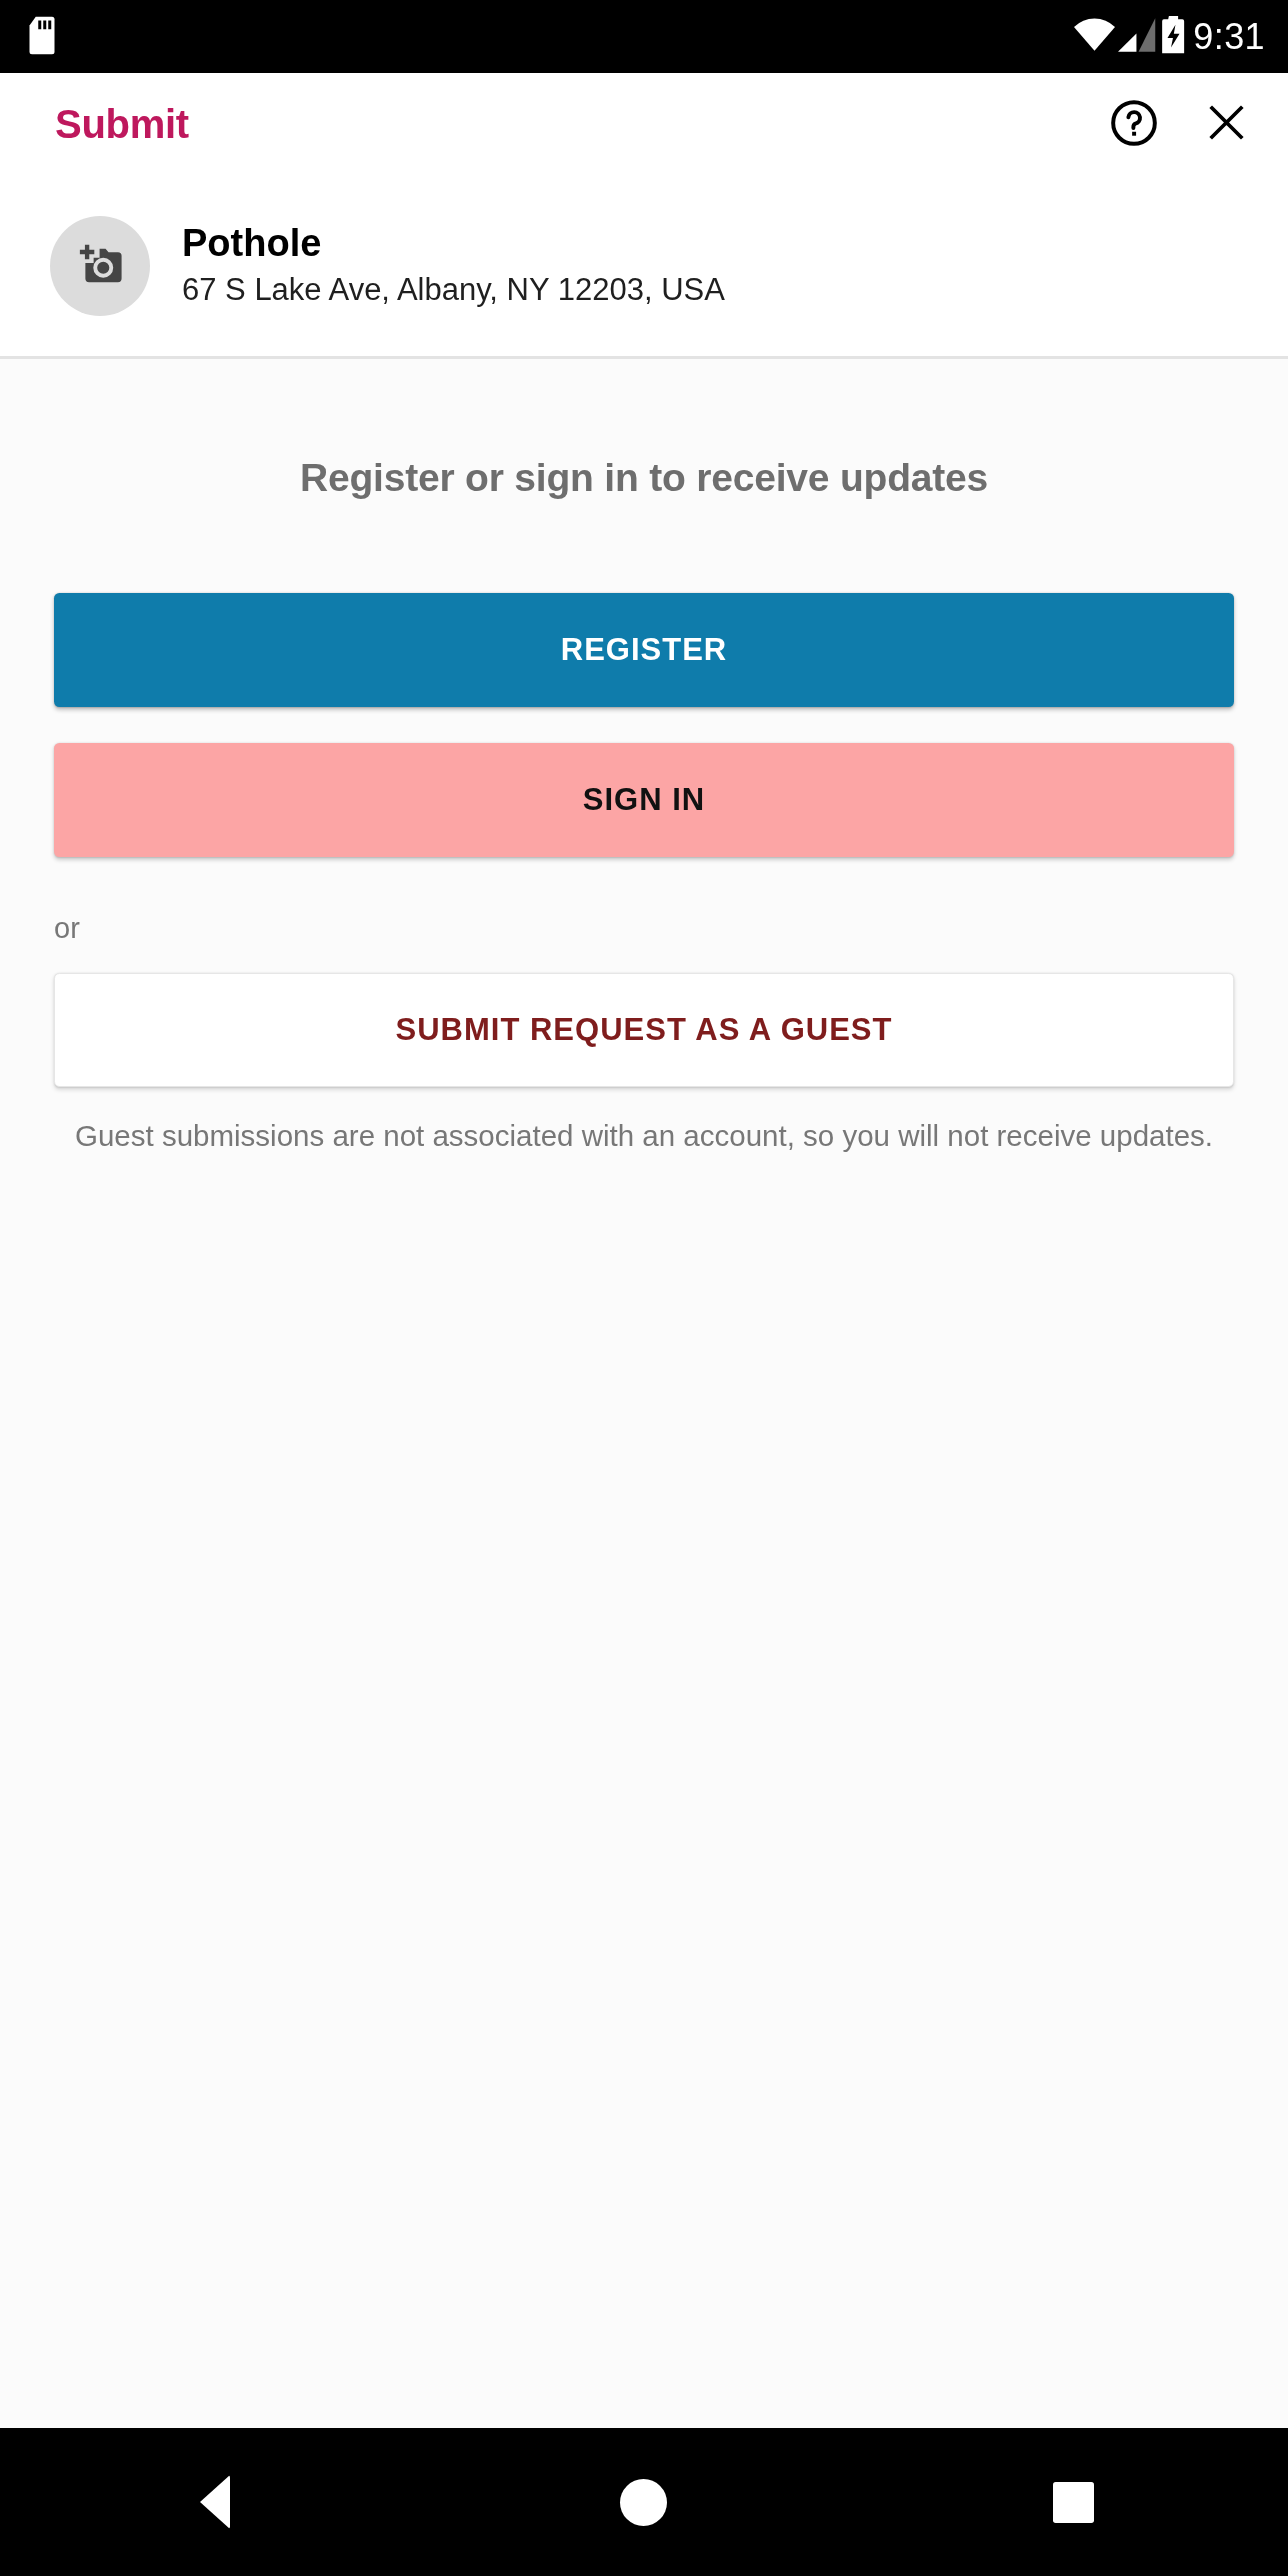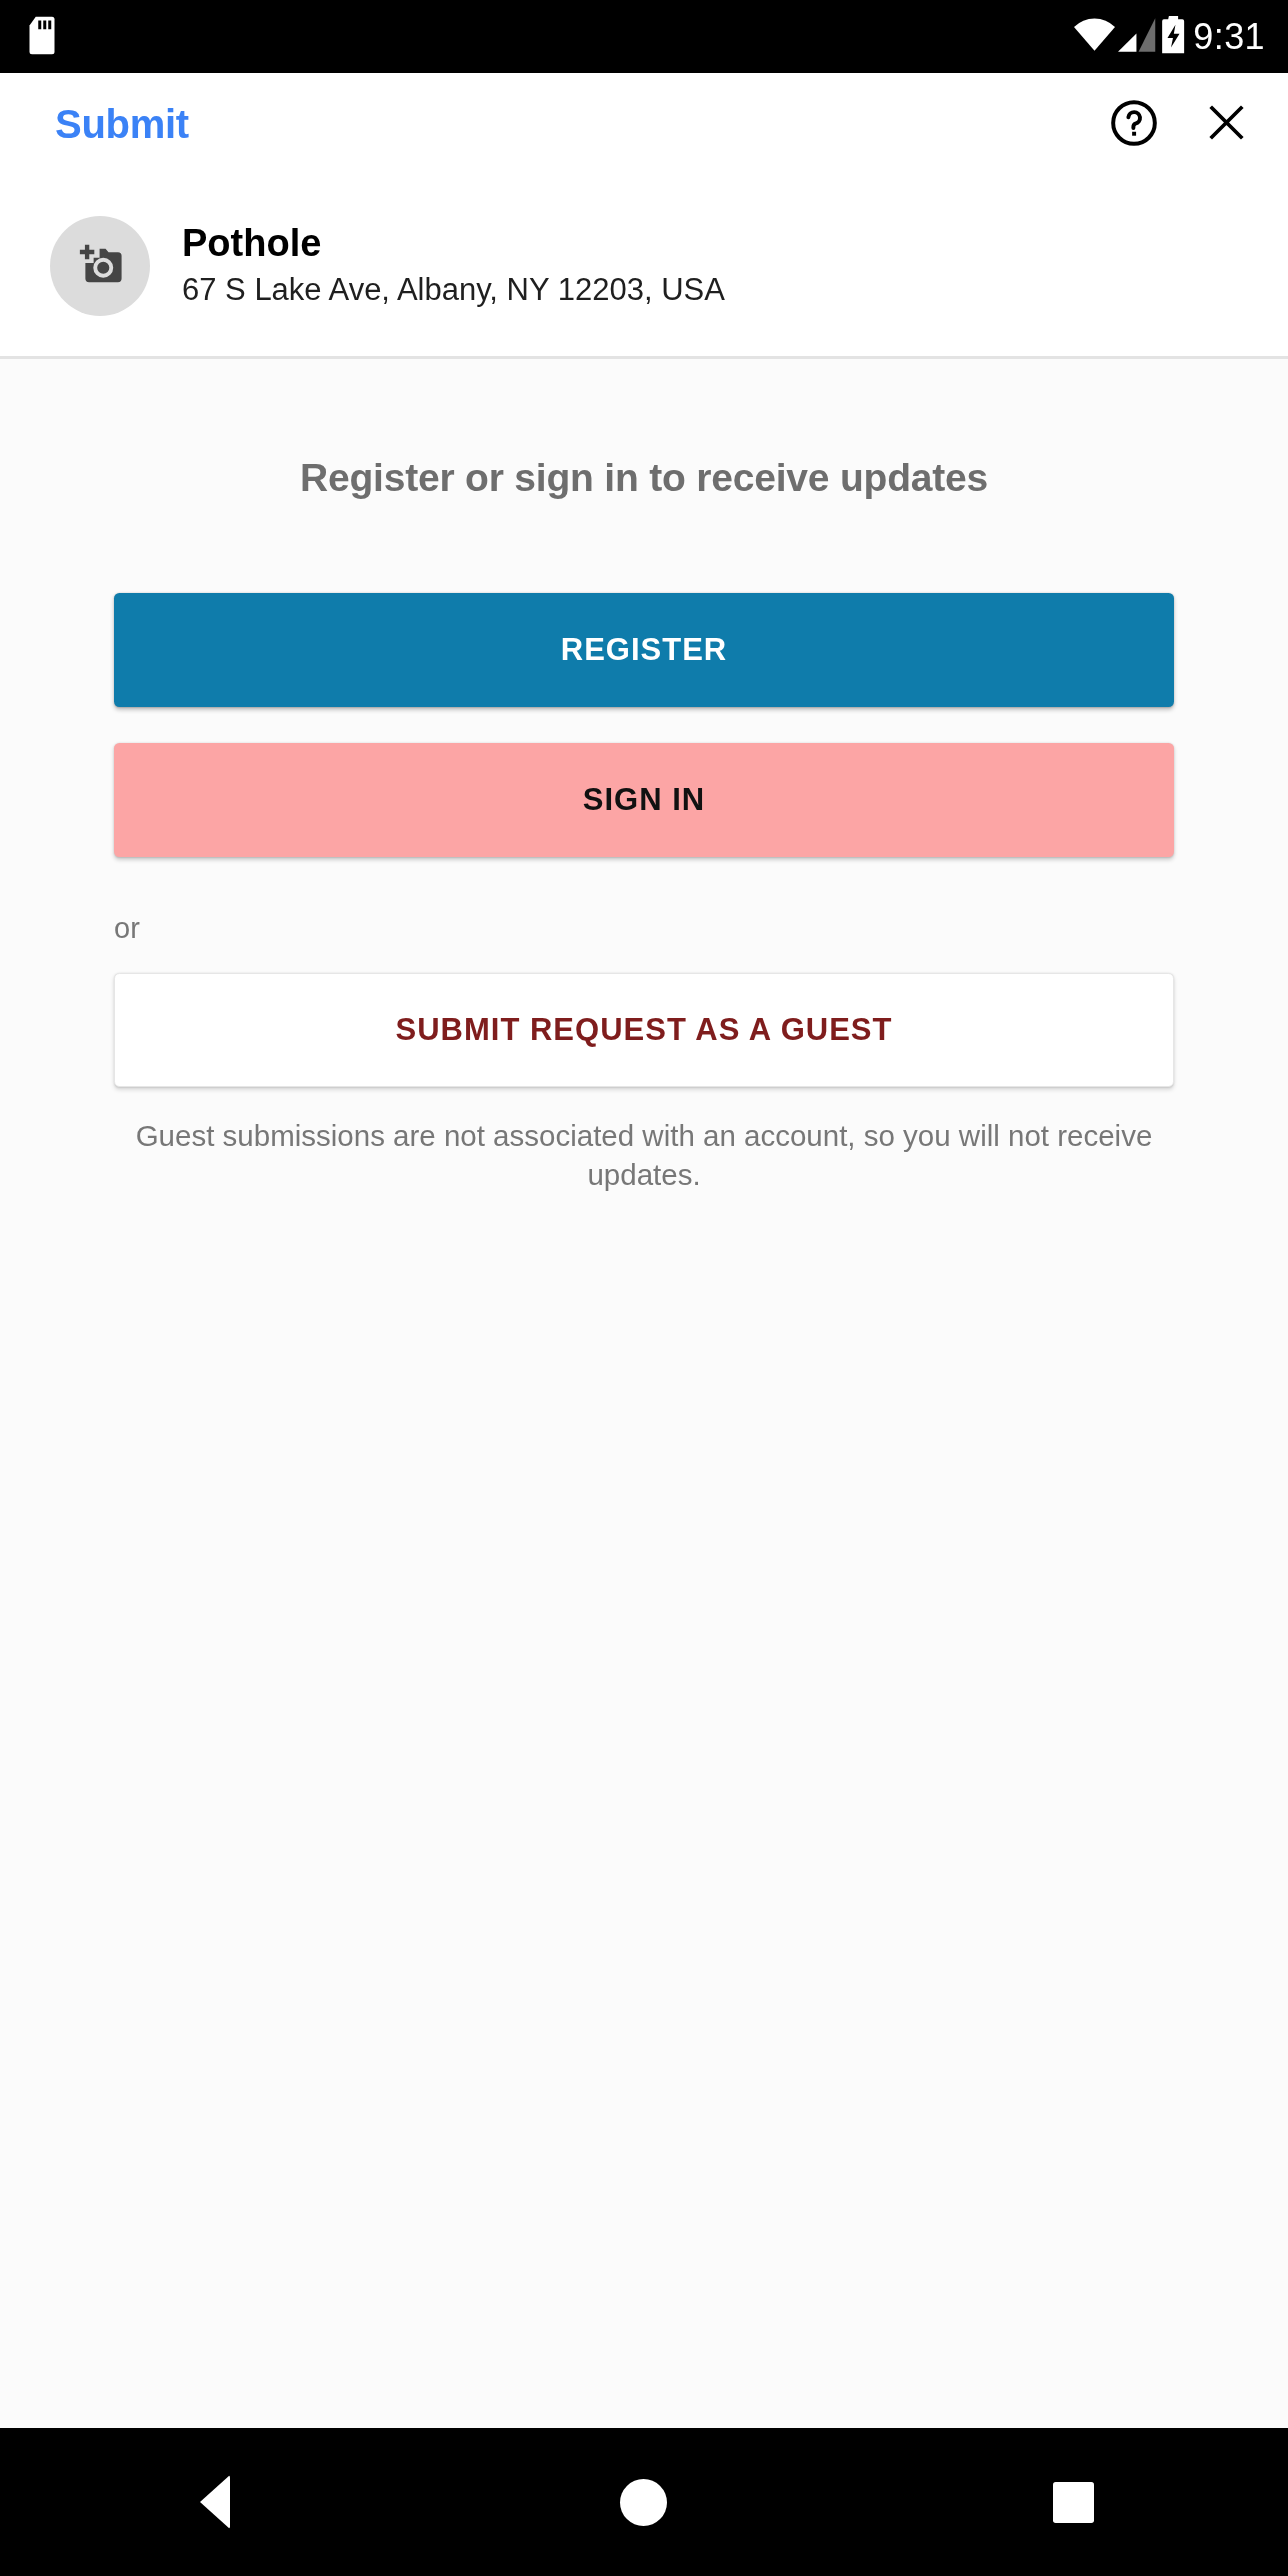--- a/index.html
+++ b/index.html
@@ -58,21 +58,21 @@
     background: #ffffff;
     display: flex;
     align-items: center;
     padding: 0 32px 0 55px;
     box-sizing: border-box;
     flex: 0 0 auto;
   }
   .appbar-title {
     font-size: 40px;
     font-weight: 700;
-    color: #3b82f6;
+    color: #be185d;
     letter-spacing: -0.3px;
     flex: 1 1 auto;
   }
   .appbar-actions {
     display: flex;
     align-items: center;
     gap: 34px;
   }
   .icon-btn {
     width: 59px;
@@ -128,21 +128,21 @@
   .summary-divider {
     height: 2.7px;
     background: #e3e3e3;
     flex: 0 0 auto;
   }
 
   
   .content {
     flex: 1 1 auto;
     background: #fbfbfb;
-    padding: 0 114px;
+    padding: 0 54px;
     box-sizing: border-box;
     display: flex;
     flex-direction: column;
     align-items: stretch;
   }
   .prompt {
     margin-top: 97px;
     text-align: center;
     font-size: 39px;
     font-weight: 700;

